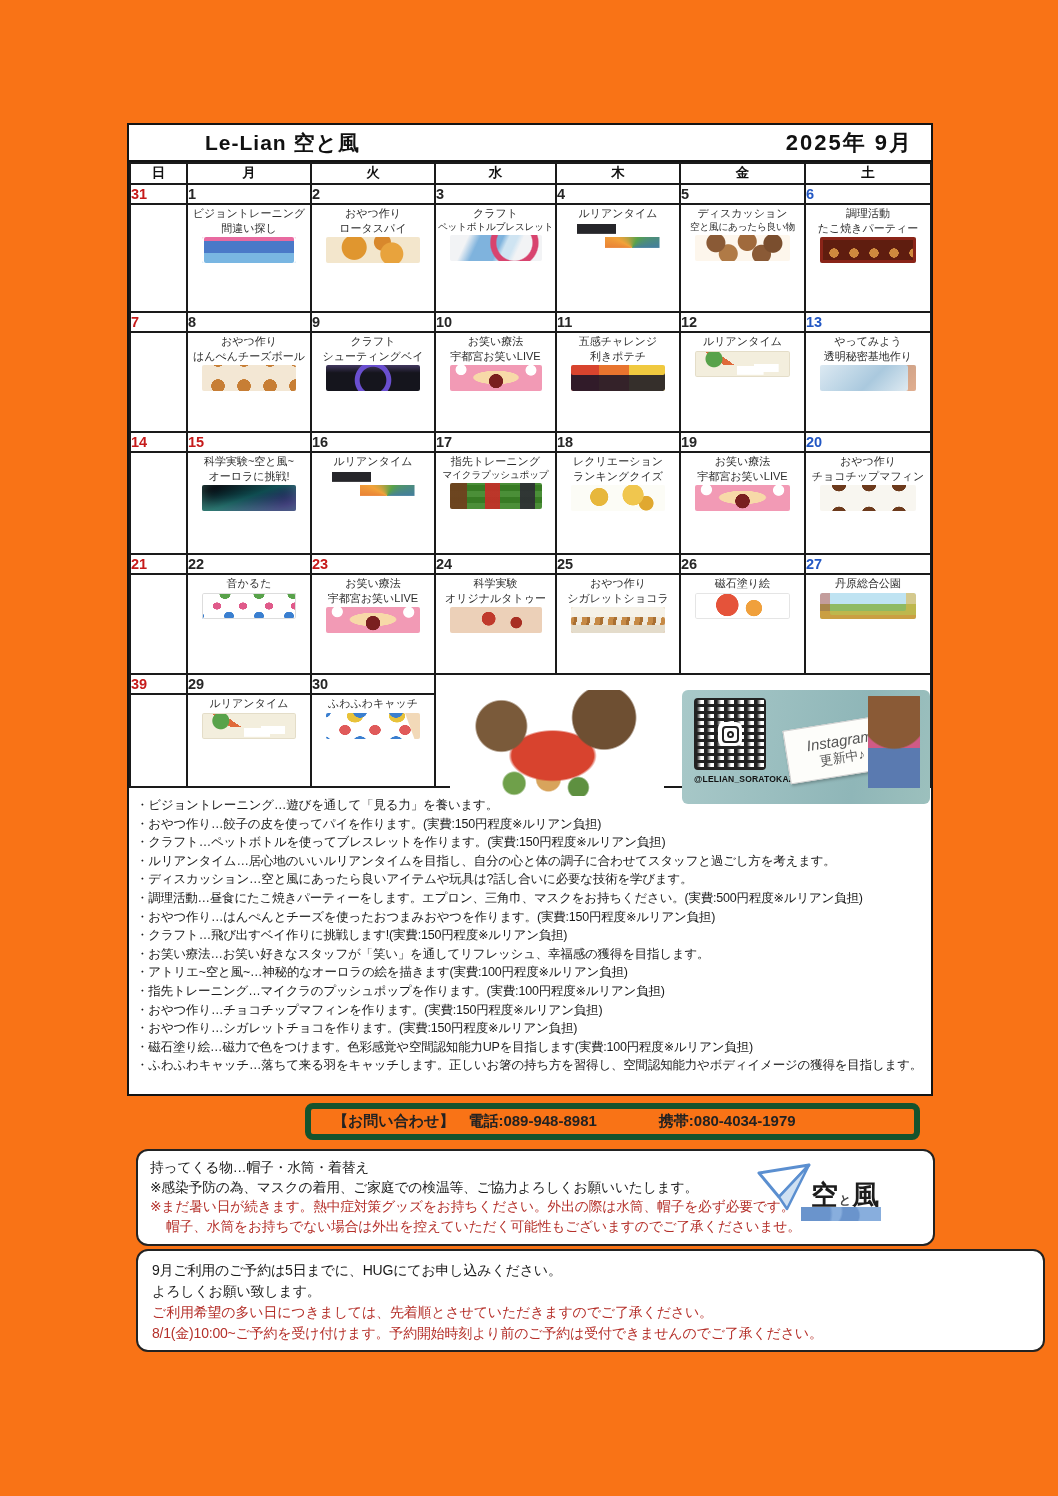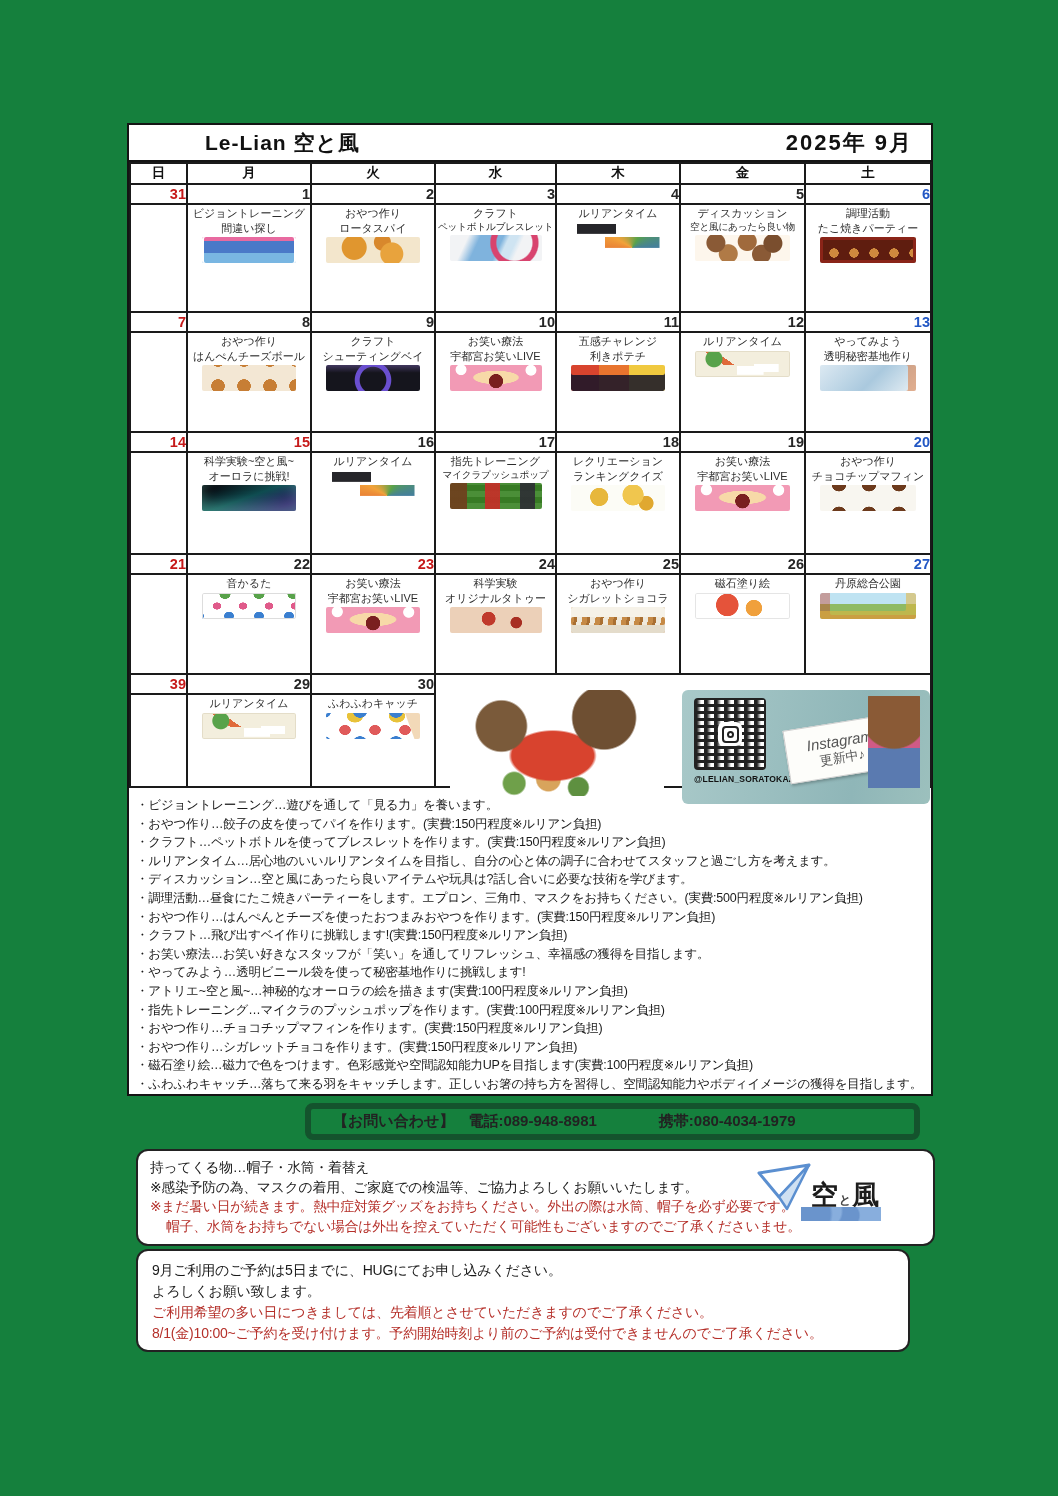--- a/index.html
+++ b/index.html
@@ -1,33 +1,33 @@
 <!DOCTYPE html>
 <html lang="ja"><head>
 <meta charset="utf-8">
 <style>
   html,body{margin:0;padding:0;background:#ffffff;}
   body{font-family:"Liberation Sans","DejaVu Sans",sans-serif;color:#1a1a1a;}
-  #page{position:relative;width:1058px;height:1496px;background:#15803d;overflow:hidden;}
+  #page{position:relative;width:1058px;height:1496px;background:#f97316;overflow:hidden;}
 
   
   #frame{position:absolute;left:127px;top:123px;width:806px;height:973px;
          border:2.5px solid #141414;box-sizing:border-box;background:#fff;}
 
   
   #cal-header{height:35px;border-bottom:2.5px solid #141414;display:flex;
               align-items:center;justify-content:space-between;}
   #facility-title{margin-left:76px;font-size:21px;font-weight:bold;letter-spacing:1px;color:#111;}
   #month-label{margin-right:18px;font-size:22px;font-weight:bold;letter-spacing:2px;color:#111;}
 
   
   table.cal{border-collapse:collapse;table-layout:fixed;width:801px;}
   table.cal td{border:2px solid #1a1a1a;padding:0;vertical-align:top;overflow:hidden;}
   td.dow{height:19px;text-align:center;font-weight:bold;font-size:13.5px;color:#111;vertical-align:middle;}
-  td.date-cell{height:18px;text-align:right;font-weight:bold;font-size:14.5px;line-height:18px;vertical-align:middle;}
+  td.date-cell{height:18px;text-align:left;font-weight:bold;font-size:14.5px;line-height:18px;vertical-align:middle;}
   td.content-cell{background:#fff;margin-left:12px;}
   td.open-cell{border:none;background:#fff;}
   .tone-sun,.tone-holiday{color:#c61a1a;}
   .tone-sat{color:#2257c4;}
   .tone-weekday{color:#262626;}
 
   .cell-inner{display:flex;flex-direction:column;height:100%;padding:1px 2px;box-sizing:border-box;}
   .cell-title{font-size:11px;line-height:1.32;text-align:center;color:#2c2c2c;white-space:nowrap;}
   .cell-title.small{font-size:9.7px;letter-spacing:-0.3px;}
 
@@ -103,21 +103,21 @@
   .red-text{color:#b5302a;}
   .indent{padding-left:16px;}
   #logo{position:absolute;right:26px;top:12px;width:150px;height:66px;}
   #logo svg{position:absolute;left:0;top:0;}
   #logo .logo-kanji{position:absolute;left:54px;top:14px;font-size:27px;font-weight:bold;color:#1c1c1c;letter-spacing:1px;}
   #logo .logo-to{font-size:12px;color:#444;}
   #logo .dots{position:absolute;left:44px;top:44px;width:80px;height:14px;
     background-image:radial-gradient(circle at 6% 50%,#6a94cc 32%,rgba(0,0,0,0) 36%),radial-gradient(circle at 30% 30%,#88aedd 28%,rgba(0,0,0,0) 32%),radial-gradient(circle at 58% 60%,#6a94cc 24%,rgba(0,0,0,0) 28%),radial-gradient(circle at 86% 35%,#88aedd 28%,rgba(0,0,0,0) 32%);}
 
   
-  #reserve{position:absolute;left:136px;top:1249px;width:774px;height:103px;border:2.5px solid #222;
+  #reserve{position:absolute;left:136px;top:1249px;width:909px;height:103px;border:2.5px solid #222;
     border-radius:12px;box-sizing:border-box;padding:9px 14px;background:#fff;}
   .reserve-line{font-size:14px;line-height:21px;white-space:nowrap;letter-spacing:-0.2px;}
 </style>
 </head>
 <body>
 
 <div id="page">
 
   <div id="frame">
     <div id="cal-header">
@@ -392,21 +392,20 @@
     <div id="desc">
         <div class="desc-line">・ビジョントレーニング…遊びを通して「見る力」を養います。</div>
         <div class="desc-line">・おやつ作り…餃子の皮を使ってパイを作ります。(実費:150円程度※ルリアン負担)</div>
         <div class="desc-line">・クラフト…ペットボトルを使ってブレスレットを作ります。(実費:150円程度※ルリアン負担)</div>
         <div class="desc-line">・ルリアンタイム…居心地のいいルリアンタイムを目指し、自分の心と体の調子に合わせてスタッフと過ごし方を考えます。</div>
         <div class="desc-line">・ディスカッション…空と風にあったら良いアイテムや玩具は?話し合いに必要な技術を学びます。</div>
         <div class="desc-line">・調理活動…昼食にたこ焼きパーティーをします。エプロン、三角巾、マスクをお持ちください。(実費:500円程度※ルリアン負担)</div>
         <div class="desc-line">・おやつ作り…はんぺんとチーズを使ったおつまみおやつを作ります。(実費:150円程度※ルリアン負担)</div>
         <div class="desc-line">・クラフト…飛び出すベイ作りに挑戦します!(実費:150円程度※ルリアン負担)</div>
         <div class="desc-line">・お笑い療法…お笑い好きなスタッフが「笑い」を通してリフレッシュ、幸福感の獲得を目指します。</div>
-        <div class="desc-line">・やってみよう…透明ビニール袋を使って秘密基地作りに挑戦します!</div>
         <div class="desc-line">・アトリエ~空と風~…神秘的なオーロラの絵を描きます(実費:100円程度※ルリアン負担)</div>
         <div class="desc-line">・指先トレーニング…マイクラのプッシュポップを作ります。(実費:100円程度※ルリアン負担)</div>
         <div class="desc-line">・おやつ作り…チョコチップマフィンを作ります。(実費:150円程度※ルリアン負担)</div>
         <div class="desc-line">・おやつ作り…シガレットチョコを作ります。(実費:150円程度※ルリアン負担)</div>
         <div class="desc-line">・磁石塗り絵…磁力で色をつけます。色彩感覚や空間認知能力UPを目指します(実費:100円程度※ルリアン負担)</div>
         <div class="desc-line">・ふわふわキャッチ…落ちて来る羽をキャッチします。正しいお箸の持ち方を習得し、空間認知能力やボディイメージの獲得を目指します。</div>
       </div>
   </div>
 
   <div id="hedgehog"></div>

